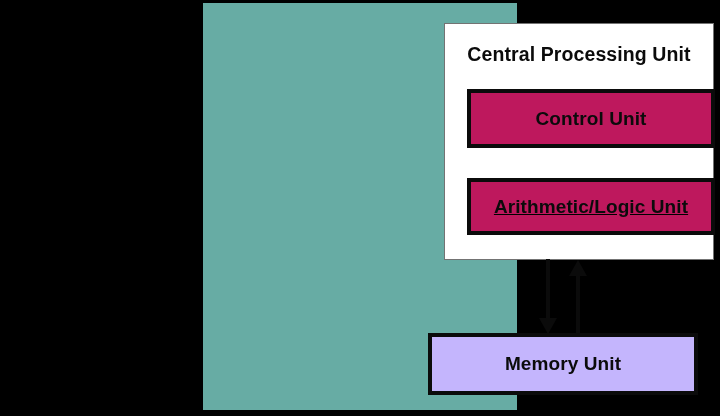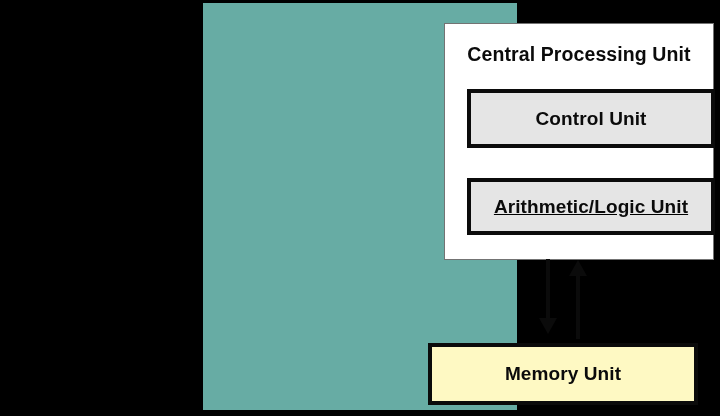--- a/index.html
+++ b/index.html
@@ -58,21 +58,21 @@
     color: #0B0B0B;
     letter-spacing: 0.1px;
     white-space: nowrap;
   }
 
   
   .unit-box {
     position: absolute;
     left: 22px;
     width: 248px;
-    background: #e5e5e5;
+    background: #be185d;
     border: 4px solid #0B0B0B;
     box-sizing: border-box;
     display: flex;
     align-items: center;
     justify-content: center;
   }
   .unit-box.control {
     top: 65px;
     height: 59px;
   }
@@ -86,24 +86,24 @@
     font-weight: bold;
     color: #0B0B0B;
     white-space: nowrap;
     letter-spacing: 0.1px;
   }
 
   
   .memory-box {
     position: absolute;
     left: 225px;
-    top: 340px;
+    top: 330px;
     width: 270px;
     height: 62px;
-    background: #fef9c3;
+    background: #c4b5fd;
     border: 4px solid #0B0B0B;
     box-sizing: border-box;
     display: flex;
     align-items: center;
     justify-content: center;
   }
   .memory-label {
     font-size: 19px;
     font-weight: bold;
     color: #0B0B0B;

